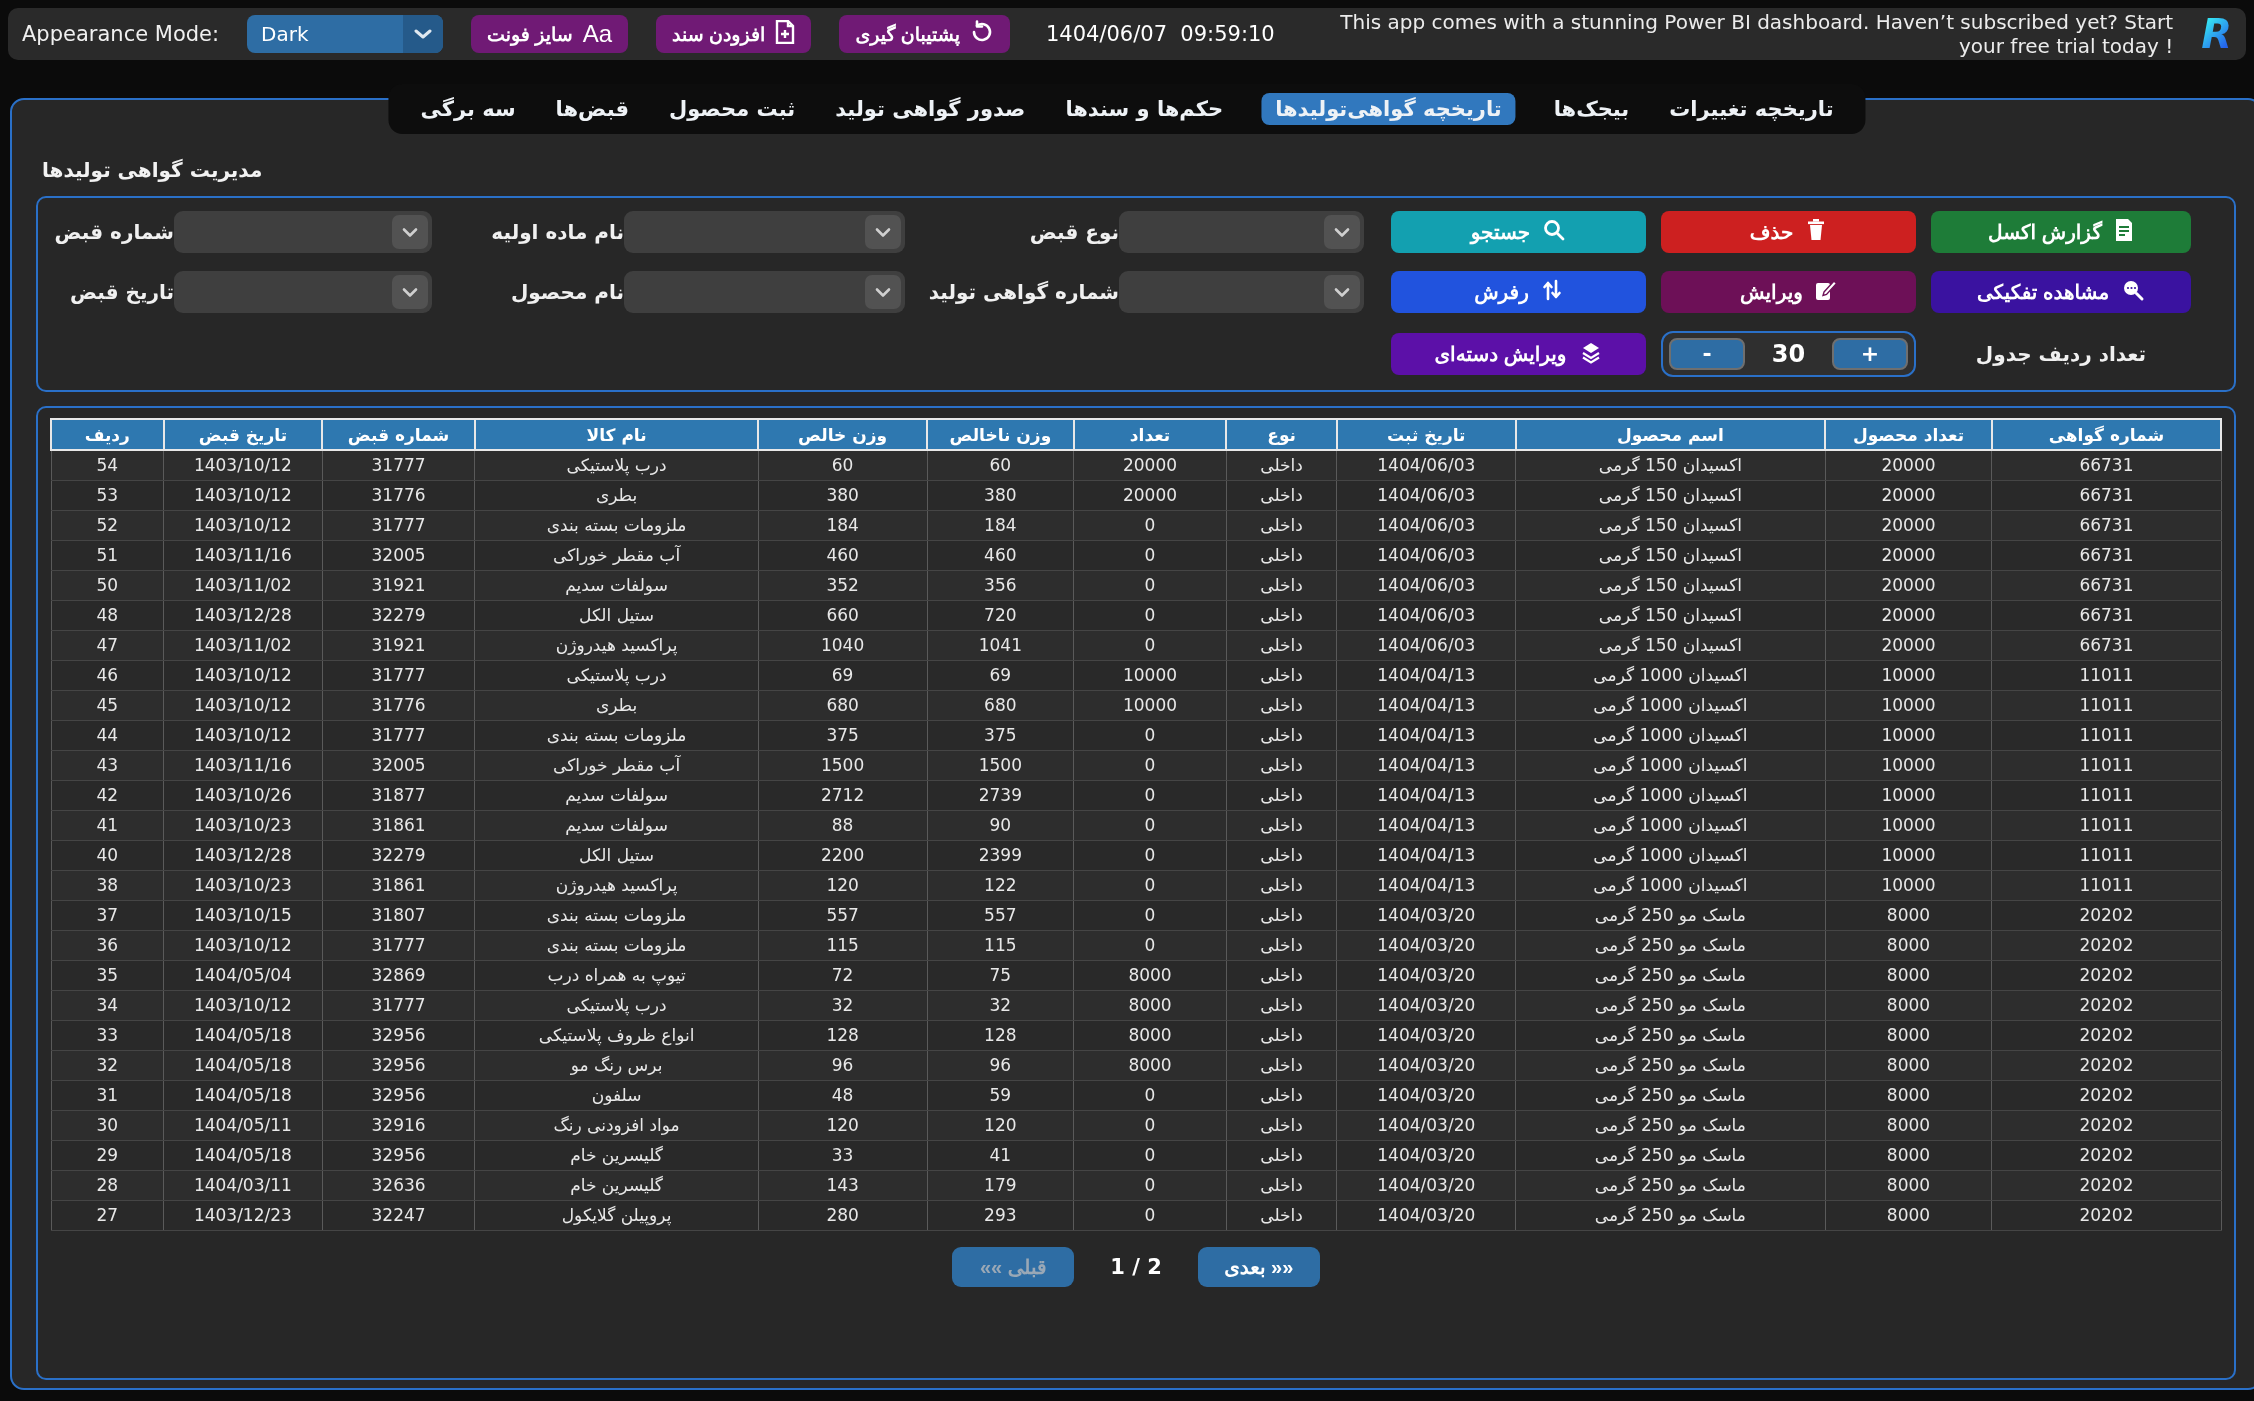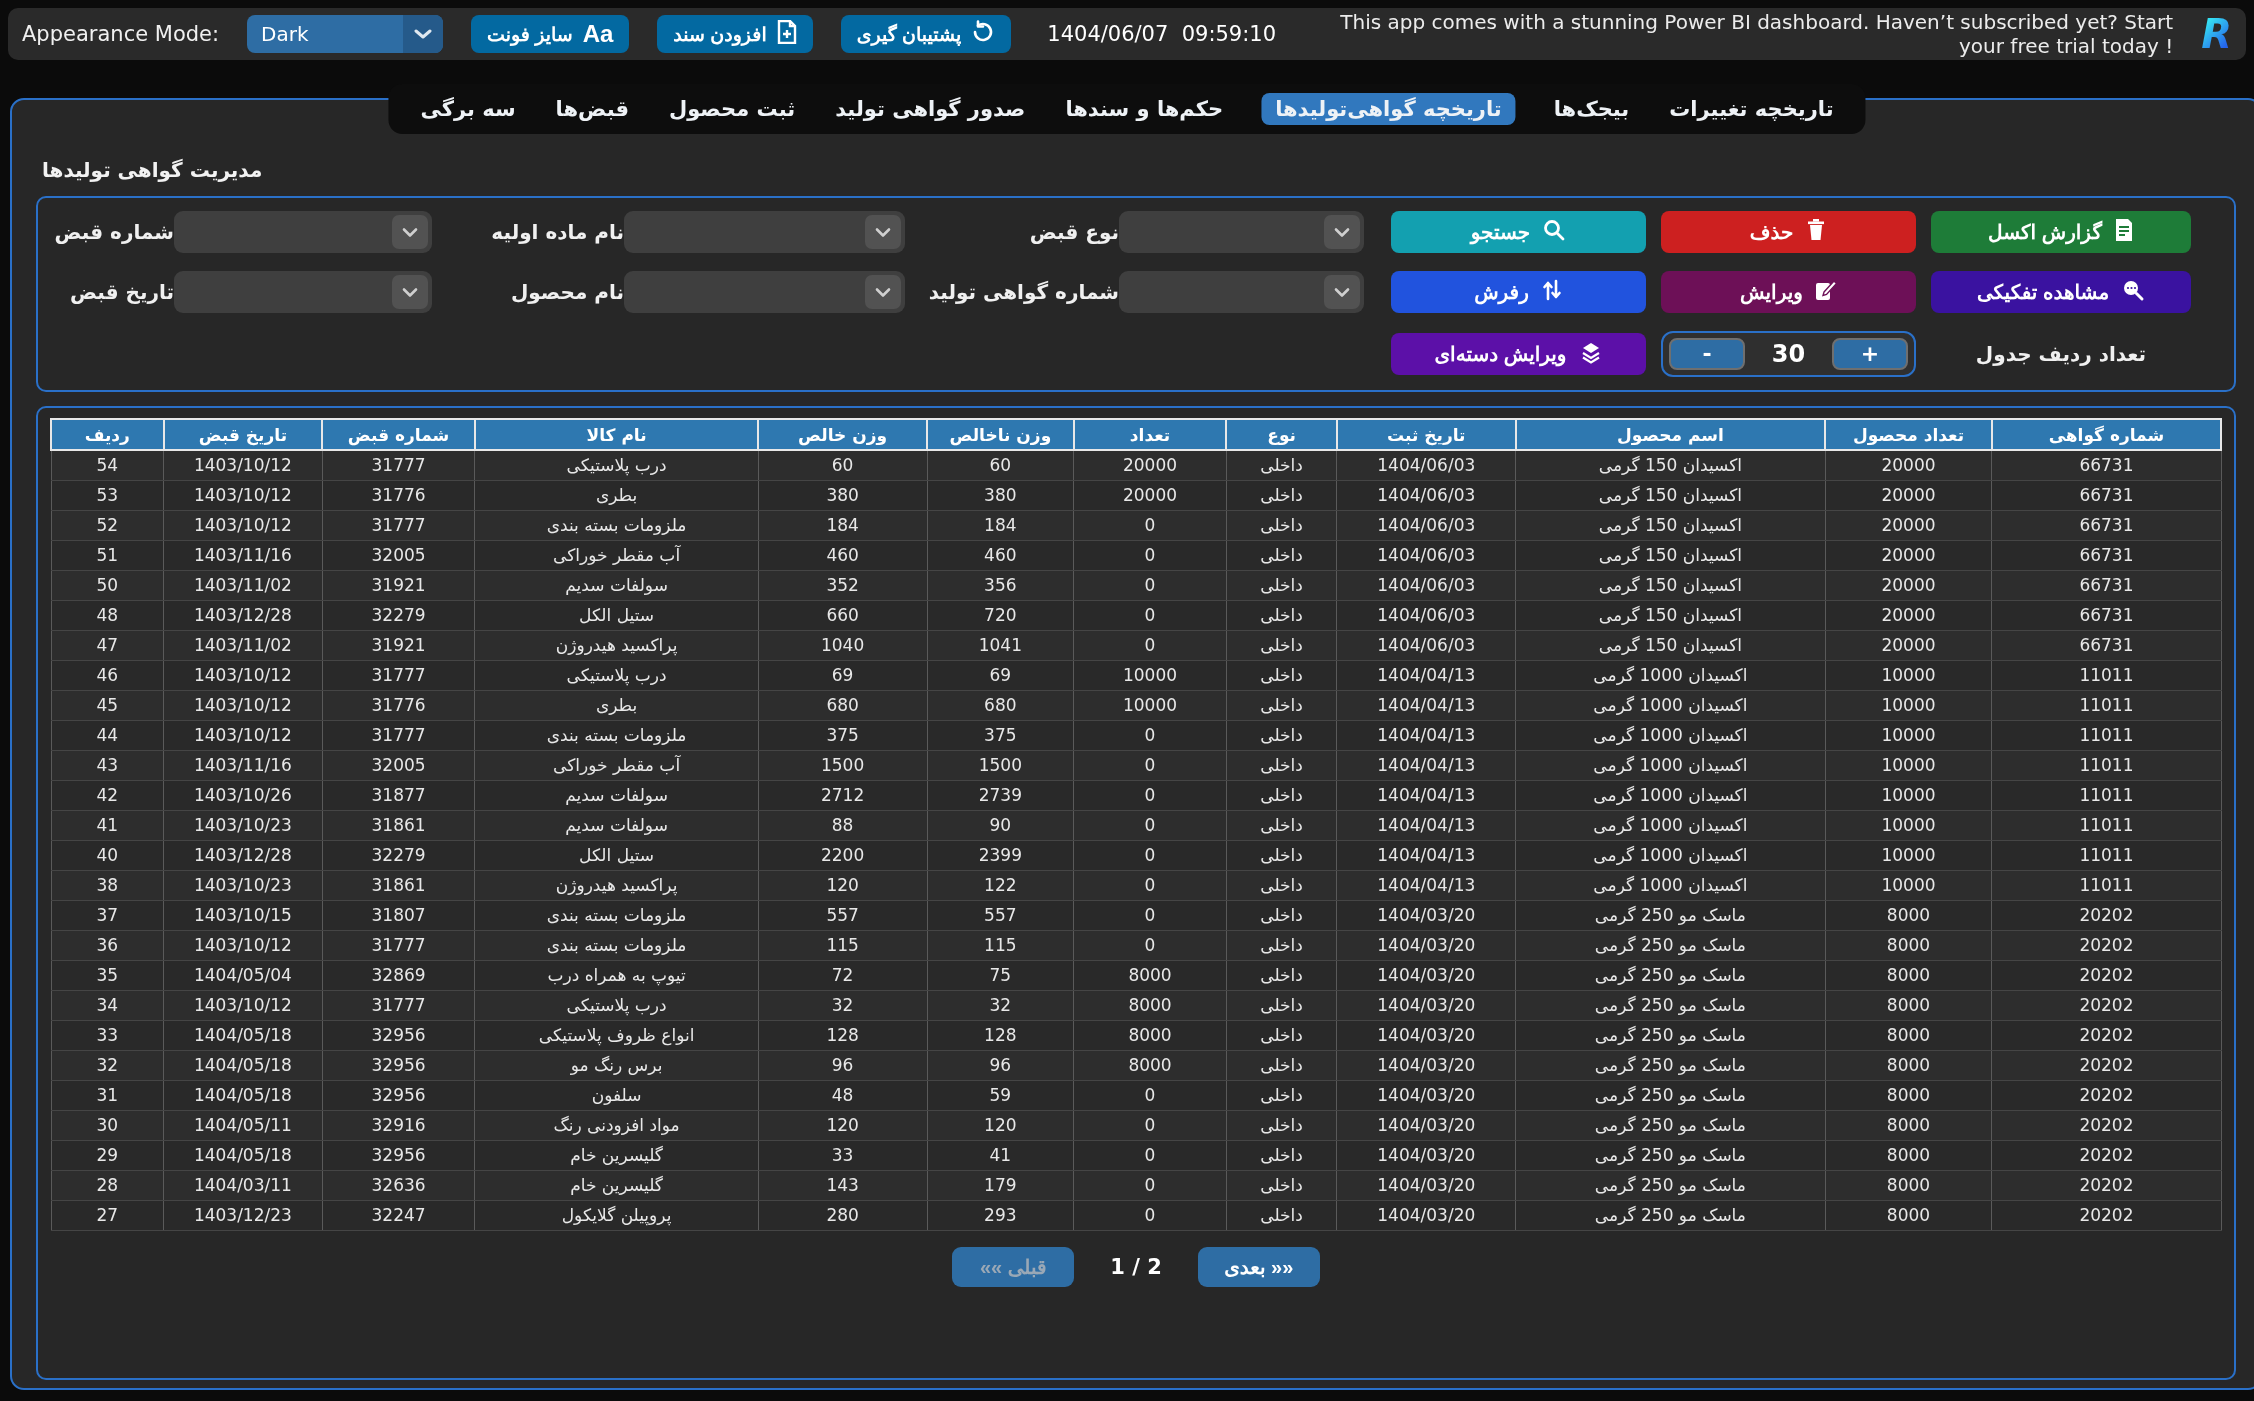--- a/index.html
+++ b/index.html
@@ -9,21 +9,21 @@
   
   .topbar { position:absolute; left:8px; top:8px; width:2238px; height:52px;
     background:#2a2a2a; border-radius:10px; display:flex; align-items:center;
     padding:0 14px; gap:28px; }
   .topbar-label { color:#f0f0f0; font-size:21px; }
   .theme-select { width:196px; height:38px; background:#2e6da4; border-radius:8px;
     display:flex; align-items:center; color:#fff; font-size:20px; cursor:pointer; }
   .theme-select .val { flex:1; padding:0 14px; }
   .theme-select .chev { width:40px; height:38px; background:#255a8a;
     border-radius:0 8px 8px 0; display:flex; align-items:center; justify-content:center; }
-  .tb-btn { height:38px; background:#0369a1; border:none; border-radius:8px;
+  .tb-btn { height:38px; background:#701a75; border:none; border-radius:8px;
     color:#fff; font-weight:bold; font-size:19px; display:flex; align-items:center;
     gap:10px; padding:0 16px; cursor:pointer; }
   .tb-btn .fa { direction:rtl; }
   .datetime { color:#fff; font-size:21px; margin-right:8px; margin-left:8px; white-space:pre; }
   .promo { flex:1; text-align:right; color:#ececec; font-size:20px; }
   .logo { font-size:40px; font-weight:bold; font-style:italic;
     background:linear-gradient(135deg,#35e0f2 20%,#2563eb 80%);
     -webkit-background-clip:text; background-clip:text; color:transparent; line-height:1; }
 
   
@@ -99,21 +99,21 @@
   <div class="theme-select">
     <span class="val">Dark</span>
     <span class="chev">
       <svg class="icon-svg" width="18" height="12" viewBox="0 0 18 12">
           <polyline points="2,3 9,9 16,3" fill="none" stroke="#dfe8f0" stroke-width="3" stroke-linecap="round" stroke-linejoin="round"></polyline>
         </svg>
     </span>
   </div>
   <button class="tb-btn">
     <span class="fa">سایز فونت</span>
-    <span style="font-size:24px;font-weight:bold;">Aa</span>
+    <span style="font-size:24px;font-weight:normal;">Aa</span>
   </button>
   <button class="tb-btn">
     <span class="fa">افزودن سند</span>
     <span>
       <svg class="icon-svg" width="20" height="24" viewBox="0 0 20 24">
           <path d="M2 1 h11 l5 5 v17 h-16 z" fill="none" stroke="#fff" stroke-width="2.4"></path>
           <path d="M13 1 v5 h5" fill="none" stroke="#fff" stroke-width="2.4"></path>
           <path d="M10 10 v8 M6 14 h8" stroke="#fff" stroke-width="2.4"></path>
         </svg>
     </span>

